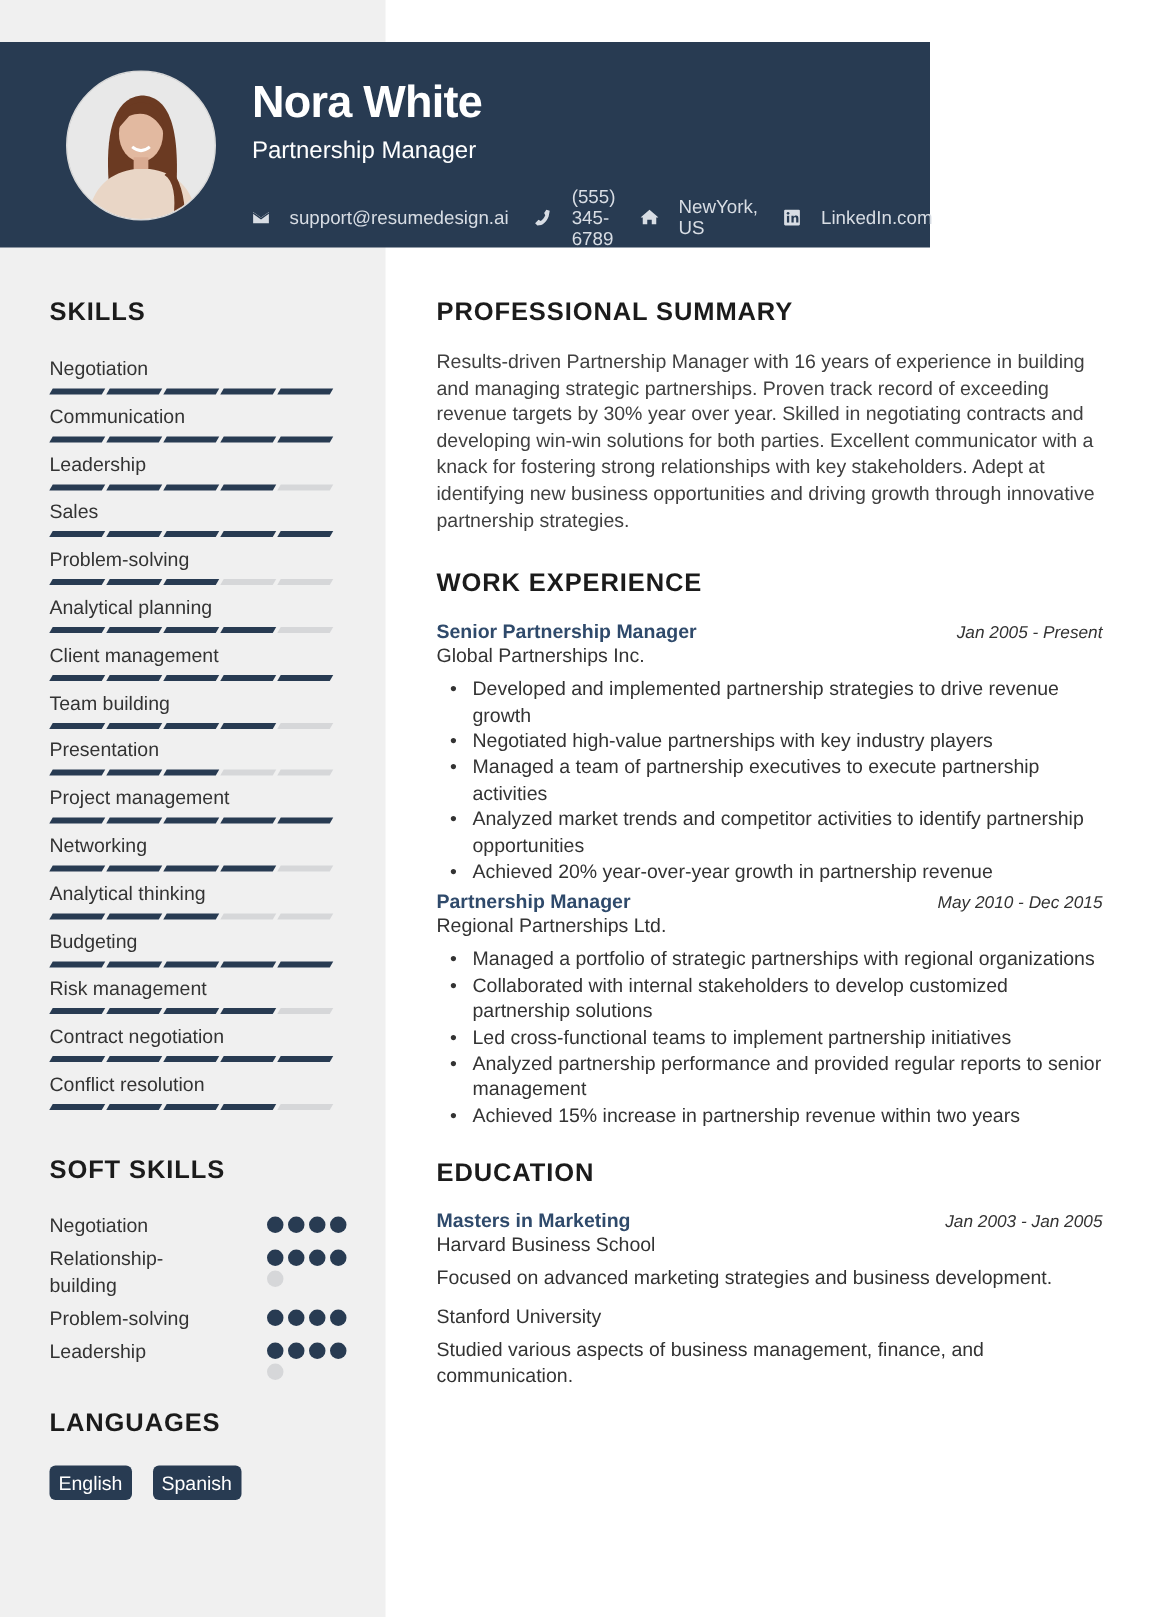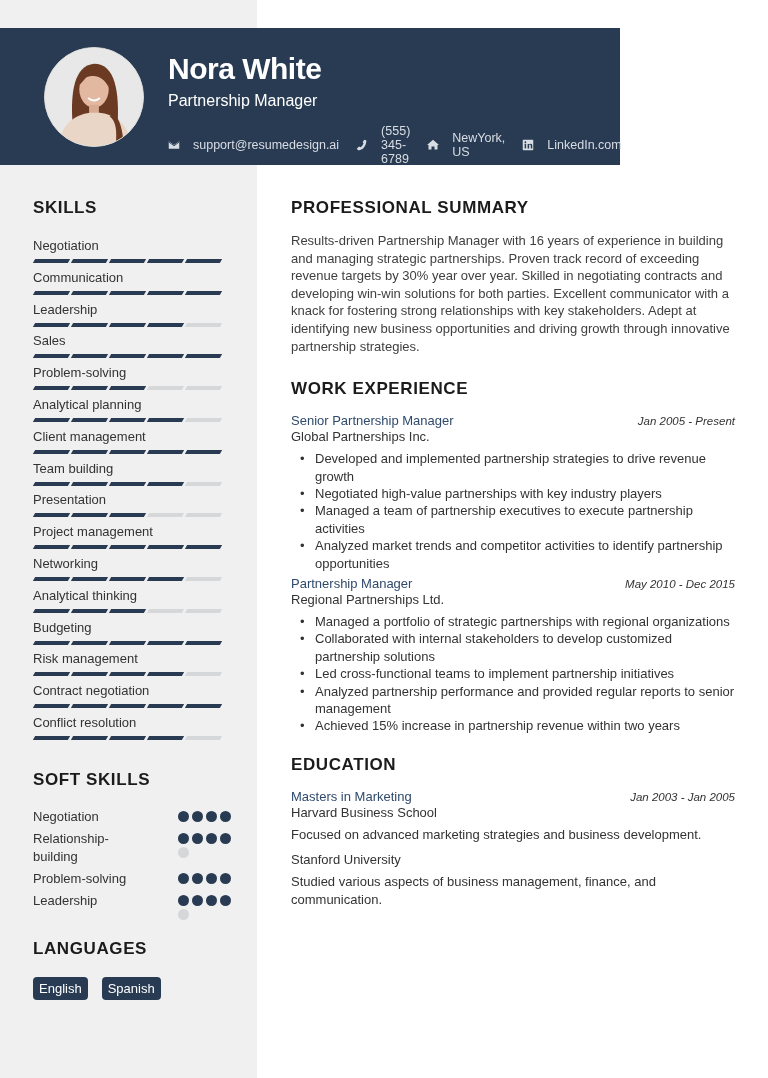--- a/index.html
+++ b/index.html
@@ -38,21 +38,21 @@
 
   .langs { position: absolute; left: 33px; top: 939px; }
   .pills { display: flex; gap: 14px; margin-top: 18px; }
   .pill { background: #283b52; color: #ffffff; font-size: 13px; padding: 4px 6px; border-radius: 4px; line-height: 15px; }
 
   .main { position: absolute; left: 291px; top: 198px; width: 444px; }
   .main .sec-title { margin-bottom: 14px; }
   .summary { font-size: 13px; line-height: 17.6px; color: #404040; margin-bottom: 24px; }
   .job { margin-bottom: 4px; }
   .job-head { display: flex; justify-content: space-between; align-items: baseline; }
-  .job-title { font-size: 13px; font-weight: normal; color: #2f4a6b; }
+  .job-title { font-size: 13px; font-weight: bold; color: #2f4a6b; }
   .job-date { font-size: 11.5px; font-style: italic; color: #333; }
   .job-org { font-size: 13px; color: #333; line-height: 17px; }
   .job ul { list-style: none; margin: 5px 0 4px 0; }
   .job li { position: relative; padding-left: 24px; font-size: 13px; line-height: 17.4px; color: #333; }
   .job li::before { content: "•"; position: absolute; left: 9px; top: 0; color: #333; }
 
   .edu { margin-bottom: 4px; }
   .edu-desc { font-size: 13px; line-height: 17.4px; color: #333; margin-top: 5px; }
   #exp-title { margin-top: 0; }
   #edu-section { margin-top: 20px; }
@@ -345,20 +345,21 @@
     <div class="job-head">
       <span class="job-title">Senior Partnership Manager</span>
       <span class="job-date">Jan 2005 - Present</span>
     </div>
     <div class="job-org">Global Partnerships Inc.</div>
     <ul>
       <li>Developed and implemented partnership strategies to drive revenue growth</li>
       <li>Negotiated high-value partnerships with key industry players</li>
       <li>Managed a team of partnership executives to execute partnership activities</li>
       <li>Analyzed market trends and competitor activities to identify partnership opportunities</li>
+      <li>Achieved 20% year-over-year growth in partnership revenue</li>
     </ul>
   </div>
 
   <div class="job">
     <div class="job-head">
       <span class="job-title">Partnership Manager</span>
       <span class="job-date">May 2010 - Dec 2015</span>
     </div>
     <div class="job-org">Regional Partnerships Ltd.</div>
     <ul>

